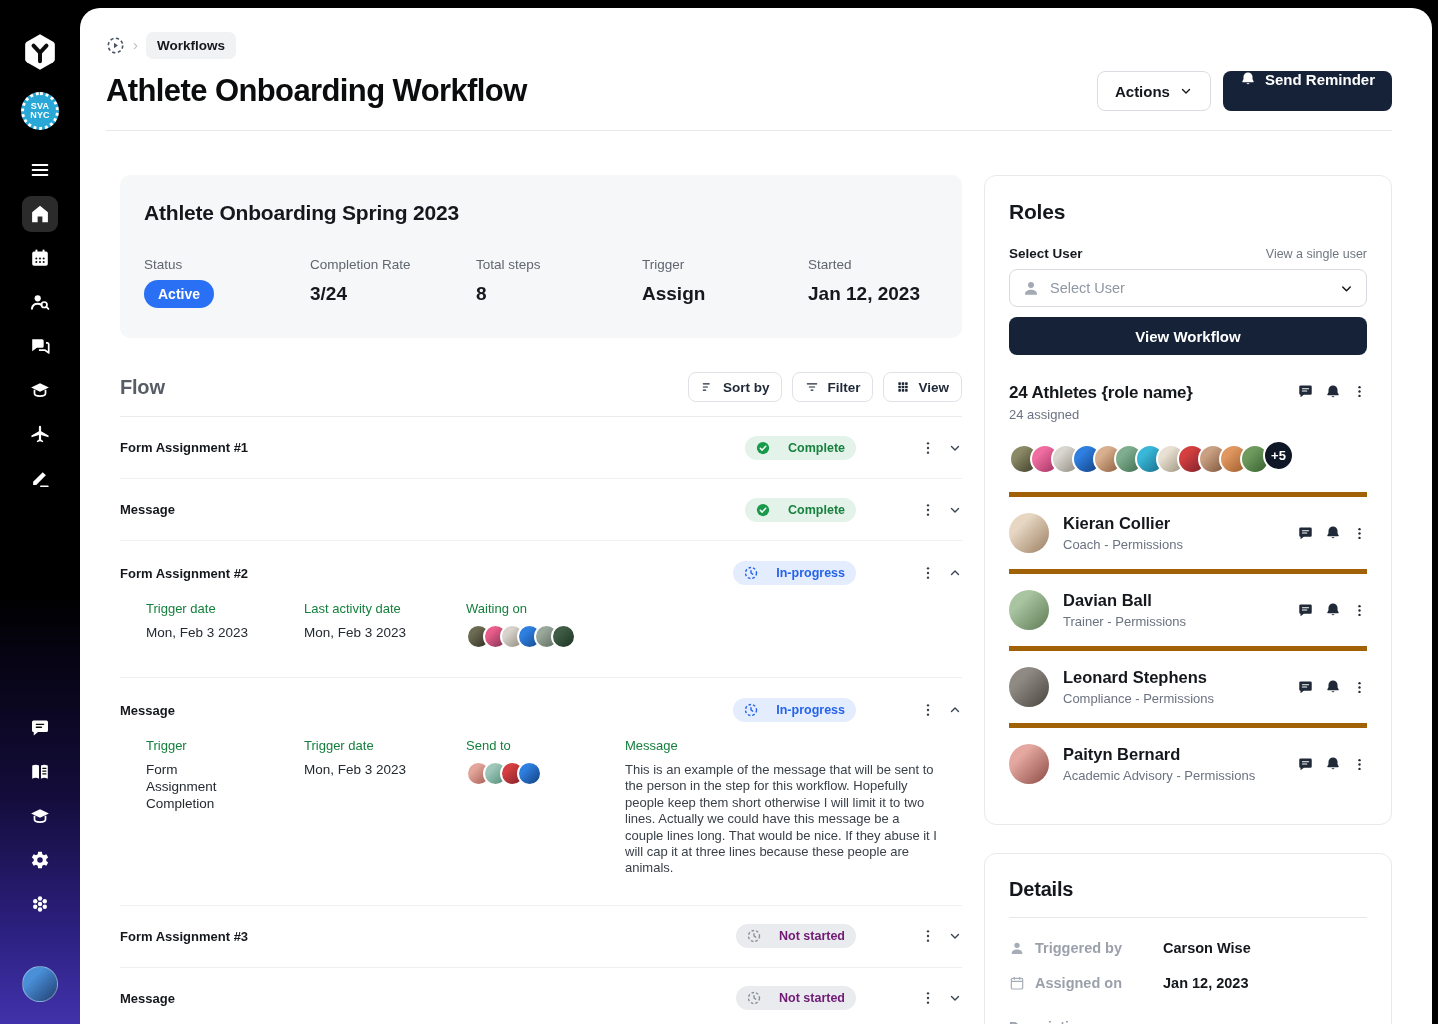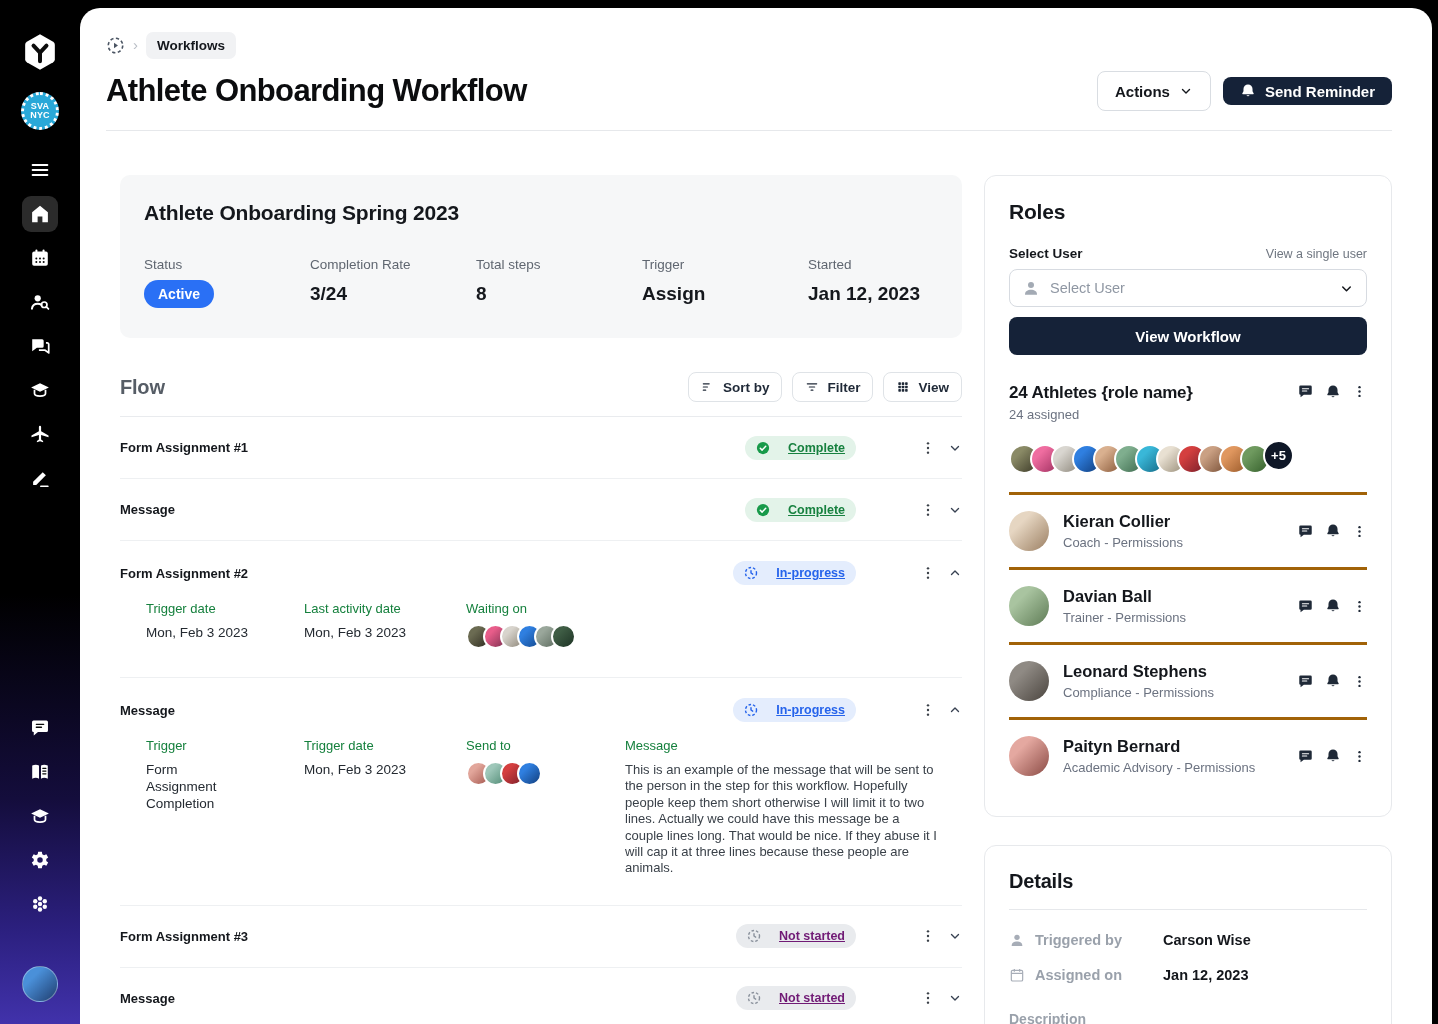--- a/index.html
+++ b/index.html
@@ -27,21 +27,21 @@
   
   .app-header { padding:22px 40px 0 26px; }
   .crumbs { display:flex; align-items:center; height:30px; gap:8px; }
   .crumb-sep { color:#b9bec6; font-size:15px; margin-top:-2px; }
   .crumb-chip { background:#f1f2f4; border-radius:7px; padding:6px 11px; font-size:13.5px; font-weight:700; color:#14171c; }
   .title-row { display:flex; align-items:center; margin-top:8px; height:46px; }
   .page-title { font-size:31px; font-weight:800; letter-spacing:-.6px; color:#0b0c0e; }
   .hdr-actions { margin-left:auto; display:flex; gap:12px; align-items:center; }
   .btn-outline { display:flex; align-items:center; gap:9px; height:40px; padding:0 17px; background:#fff; border:1px solid #d9dde2;
     border-radius:8px; font-size:15px; font-weight:700; color:#14171c; cursor:pointer; }
-  .btn-dark { display:flex; align-items:center; gap:9px; height:28px; padding:0 17px; background:#152238; border:none;
+  .btn-dark { display:flex; align-items:flex-start; gap:9px; height:40px; padding:0 17px; background:#152238; border:none;
     border-radius:8px; font-size:15px; font-weight:700; color:#fff; cursor:pointer; }
   .hdr-divider { border-bottom:1px solid #e6e8eb; margin-top:16px; }
 
   
   .content { display:flex; gap:22px; padding:44px 40px 0 40px; align-items:flex-start; }
   .main-col { width:842px; flex:none; }
   .right-col { width:408px; flex:none; }
 
   
   .summary-card { background:#f6f7f8; border-radius:10px; padding:26px 24px 30px 24px; }
@@ -60,21 +60,21 @@
   .flow-tools { margin-left:auto; display:flex; gap:10px; }
   .tool-btn { display:flex; align-items:center; gap:8px; height:30px; padding:0 12px; background:#fff; border:1px solid #dfe3e7;
     border-radius:8px; font-size:13.5px; font-weight:700; color:#1f2937; cursor:pointer; }
   .flow-divider { border-bottom:1px solid #e9ebee; margin-top:14px; }
 
   .frow { border-bottom:1px solid #eef0f2; }
   .frow-line { display:flex; align-items:center; height:61px; }
   .frow.expanded .frow-line { height:auto; padding-top:20px; }
   .frow-title { font-size:13px; font-weight:700; color:#14171c; }
   .frow-right { margin-left:auto; display:flex; align-items:center; }
-  .badge { display:flex; align-items:center; gap:18px; border-radius:999px; padding:5px 11px; font-size:12.5px; font-weight:600;text-decoration:underline; }
+  .badge { display:flex; align-items:center; gap:18px; border-radius:999px; padding:5px 11px; font-size:12.5px; font-weight:600; }
   .badge.complete { background:#e3f3e9; color:#17813f; }
   .badge.progress { background:#e4edfd; color:#2563eb; }
   .badge.neutral  { background:#e9ebee; color:#701a75; }
   .kebab-btn { margin-left:64px; cursor:pointer; display:flex; align-items:center; }
   .chev-btn { margin-left:12px; cursor:pointer; display:flex; align-items:center; }
   .frow-details { display:flex; margin:16px 0 28px 26px; }
   .dcol-1 { width:158px; flex:none; }
   .dcol-2 { width:162px; flex:none; }
   .dcol-3 { width:159px; flex:none; }
   .dcol-msg { width:312px; flex:none; }
@@ -103,21 +103,21 @@
   .group-title { font-size:17px; font-weight:700; letter-spacing:-.2px; }
   .group-sub { margin-top:4px; font-size:13px; color:#6b7280; }
   .row-icons { margin-left:auto; display:flex; align-items:center; gap:11px; }
   .row-icons span { display:flex; cursor:pointer; }
   .avatar-strip { display:flex; align-items:center; margin-top:14px; }
   .avs29 .av { width:30px; height:30px; margin-left:-9px; }
   .avs29 .av:first-child { margin-left:0; }
   .overflow-chip { flex:none; width:31px; height:31px; margin-left:-7px; border:2px solid #fff; border-radius:50%;
     background:#0f1727; color:#fff; font-size:13px; font-weight:700; display:flex; align-items:center; justify-content:center; z-index:2; }
   .user-list { margin-top:18px; }
-  .user-row { display:flex; align-items:center; padding:16px 0; border-top:3px solid #a16207; }
+  .user-row { display:flex; align-items:center; padding:16px 0; border-top:5px solid #a16207; }
   .uav { flex:none; width:40px; height:40px; border-radius:50%; }
   .uinfo { margin-left:14px; }
   .uname { font-size:16.5px; font-weight:700; }
   .urole { margin-top:4px; font-size:13px; color:#6b7280; }
 
   .details-card { margin-top:28px; padding:24px 24px 30px 24px; }
   .details-divider { border-bottom:1px solid #e6e8eb; margin:16px 0 22px 0; }
   .detail-row { display:flex; align-items:center; margin-bottom:19px; }
   .detail-label { margin-left:10px; font-size:14.5px; font-weight:600; color:#9aa1ab; }
   .detail-value { font-size:14.5px; font-weight:600; color:#14171c; margin-left:auto; width:204px; }

